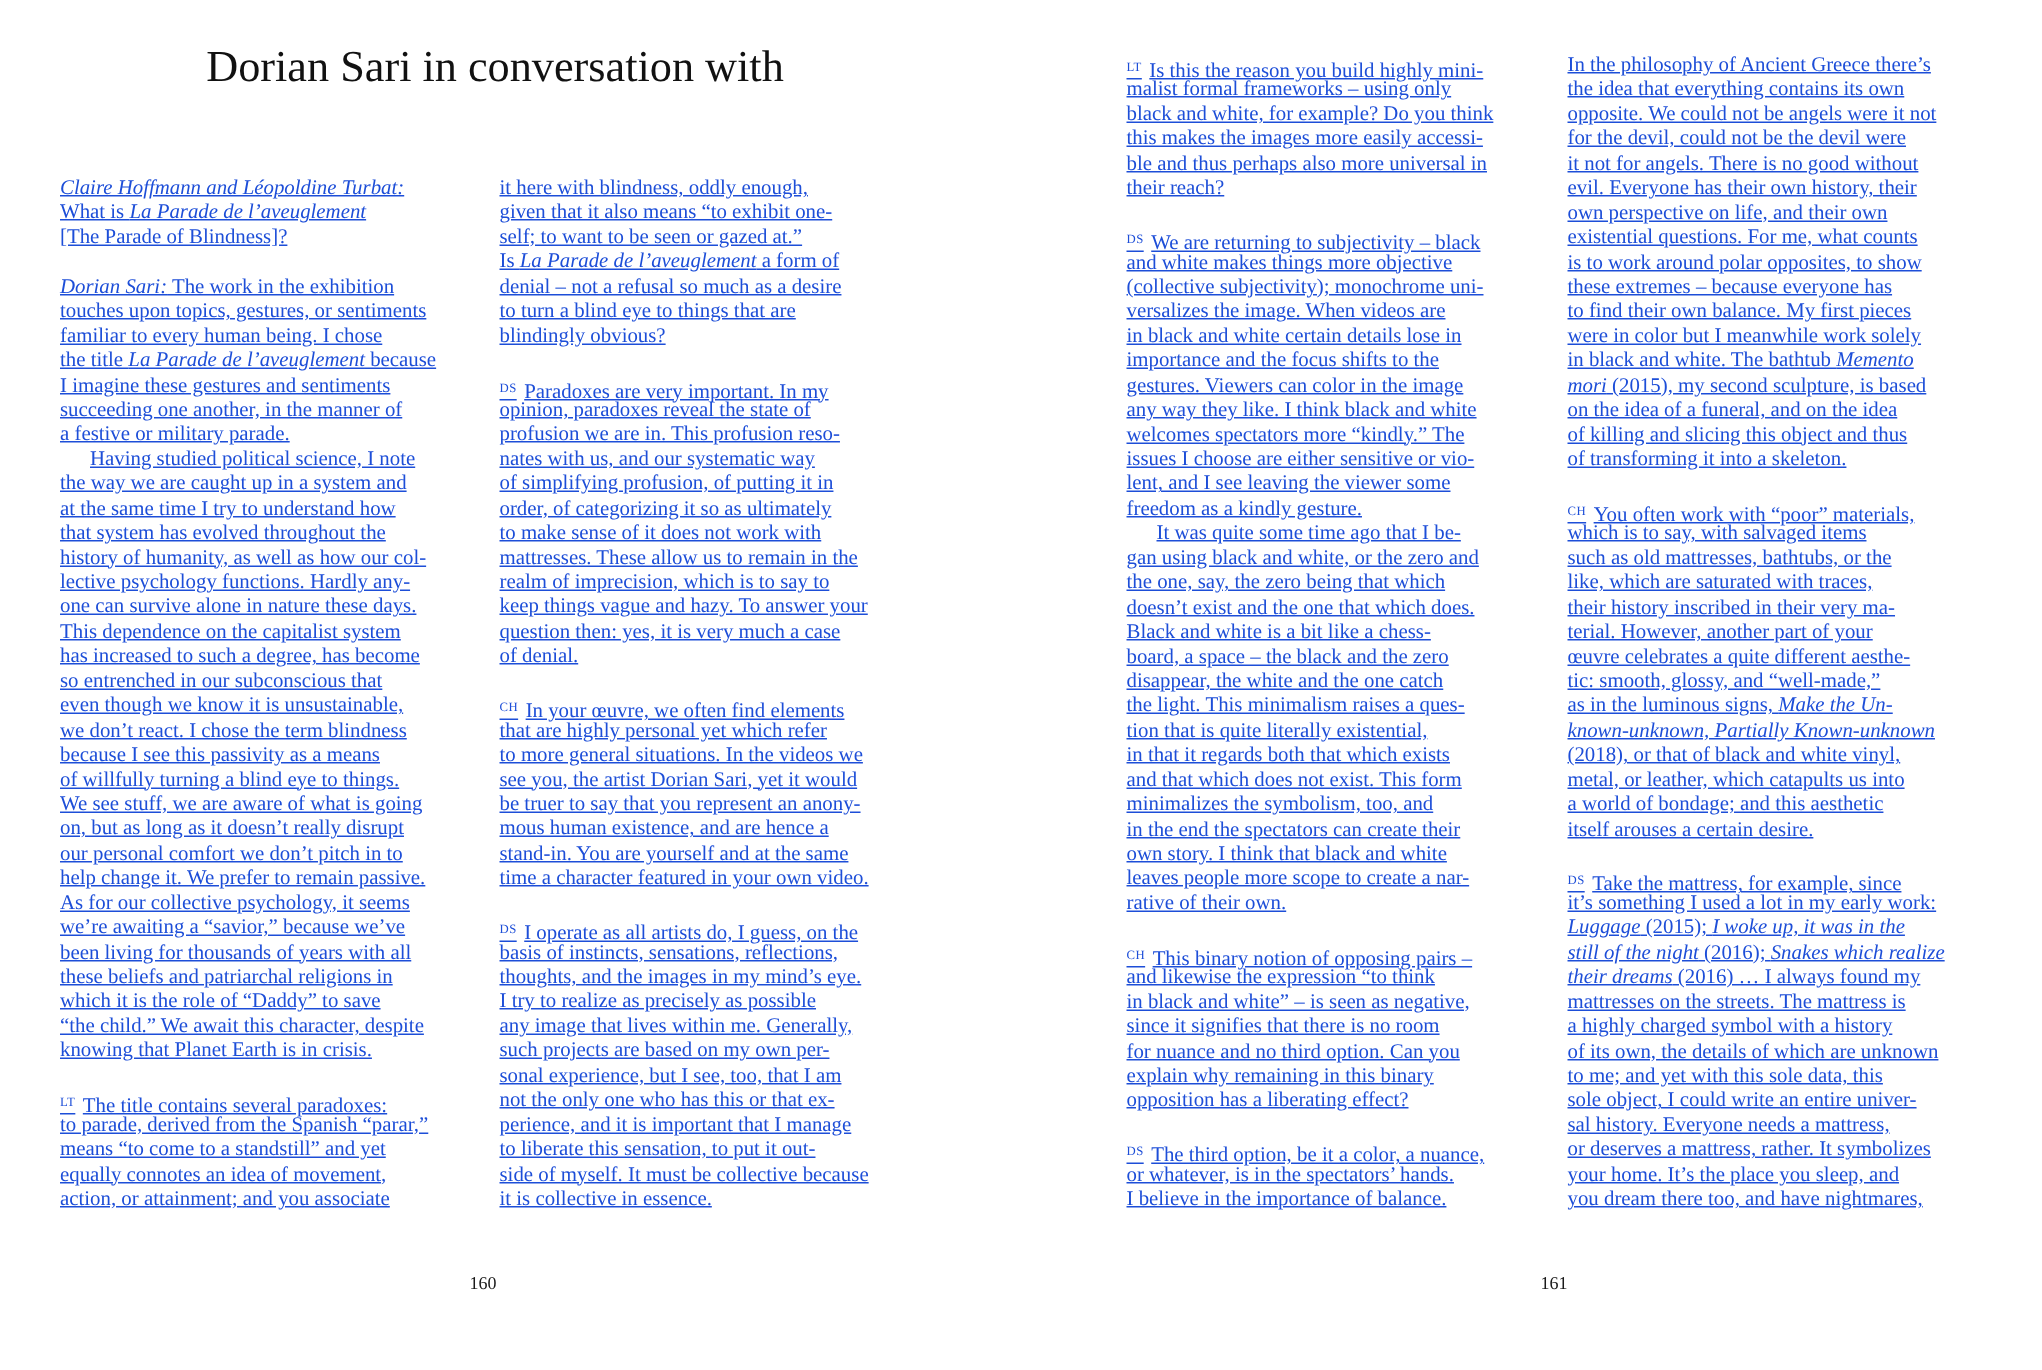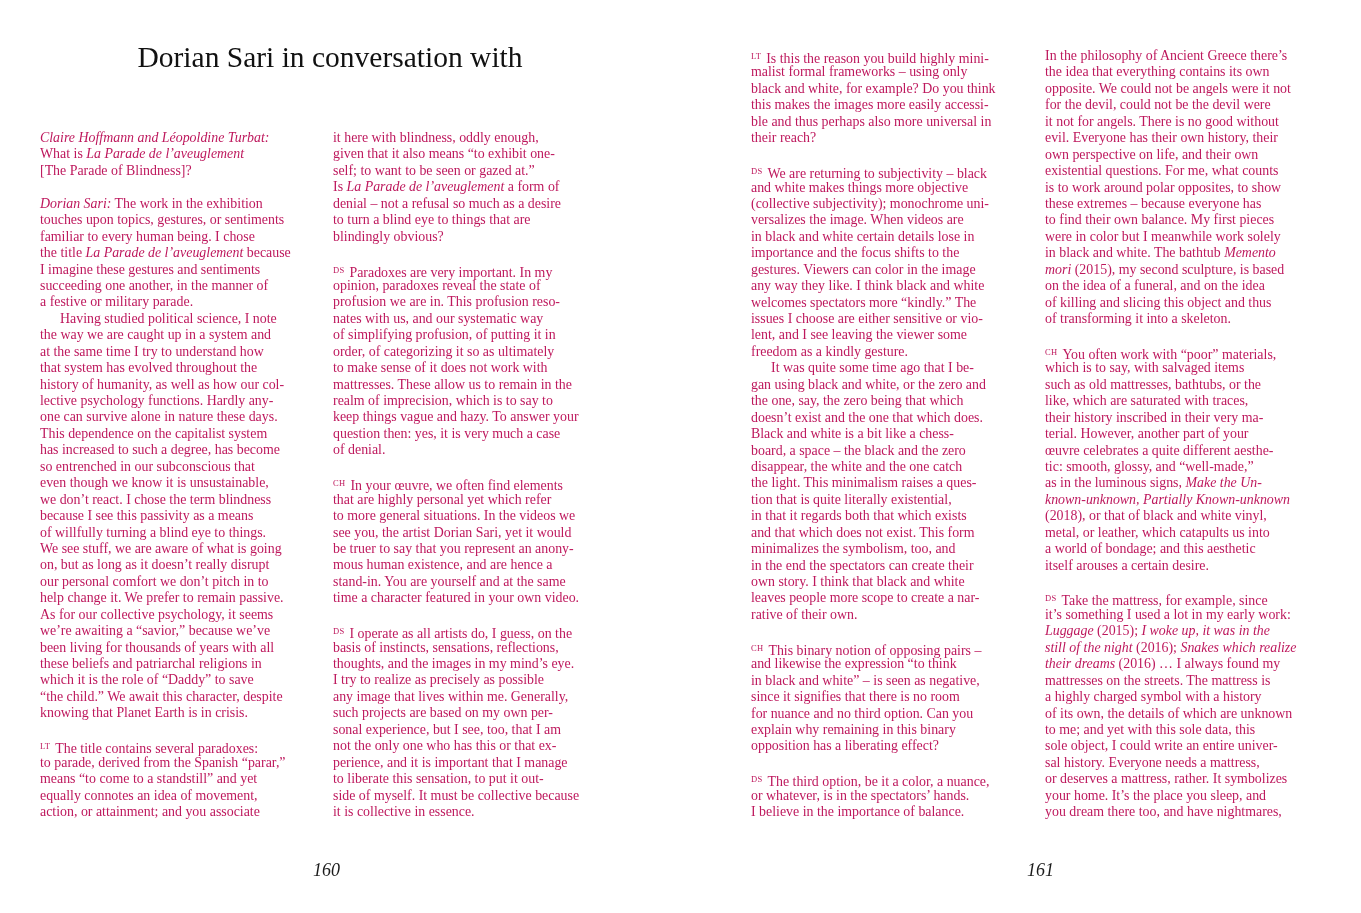--- a/index.html
+++ b/index.html
@@ -1,33 +1,33 @@
 <!DOCTYPE html>
 <html><head>
 <meta charset="utf-8">
 <style>
   html, body { margin: 0; padding: 0; background: #ffffff; }
   body { width: 1361px; height: 913px; position: relative; overflow: hidden;
          font-family: "DejaVu Serif", "Liberation Serif", serif; color: #1a1a1a; }
   .spread { position: absolute; inset: 0; }
-  .page { position: absolute; top: 12px; height: 680px; }
+  .page { position: absolute; top: 0; height: 680px; }
   .page-left { left: 0; width: 680px; }
   .page-right { left: 680px; width: 681px; }
   .title { position: absolute; left: 40px; width: 580px; top: 31px; text-align: center;
            font-family: "Liberation Serif", serif; font-size: 29.5px; line-height: 29px; color: #111; }
   .title div { white-space: nowrap; }
   .col { position: absolute; width: 290px; font-family: "Liberation Serif", serif;
-         font-size: 13.9px; line-height: 16.45px; color: #be185d; }
+         font-size: 13.9px; line-height: 16.45px; color: #1d4ed8; text-decoration: underline; }
   .col .ln { white-space: nowrap; height: 16.45px; }
   .col .gap { height: 16.45px; }
   .col .ind { padding-left: 20px; }
   .sp { font-size: 8.5px; vertical-align: 4px; letter-spacing: 0.3px; margin-right: 5px; }
   .it { font-style: italic; }
   .folio { position: absolute; top: 848px; font-family: "Liberation Serif", serif;
-           font-size: 18px; color: #1a1a1a; font-style: italic; }
+           font-size: 12px; color: #1a1a1a; }
 </style>
 </head>
 <body>
 
 <div class="spread">
   <div class="page page-left">
     <div class="title">
       <div>Dorian Sari in conversation with</div>
     </div>
     <div class="col" id="col-0" style="left:40px; top:118px;">

